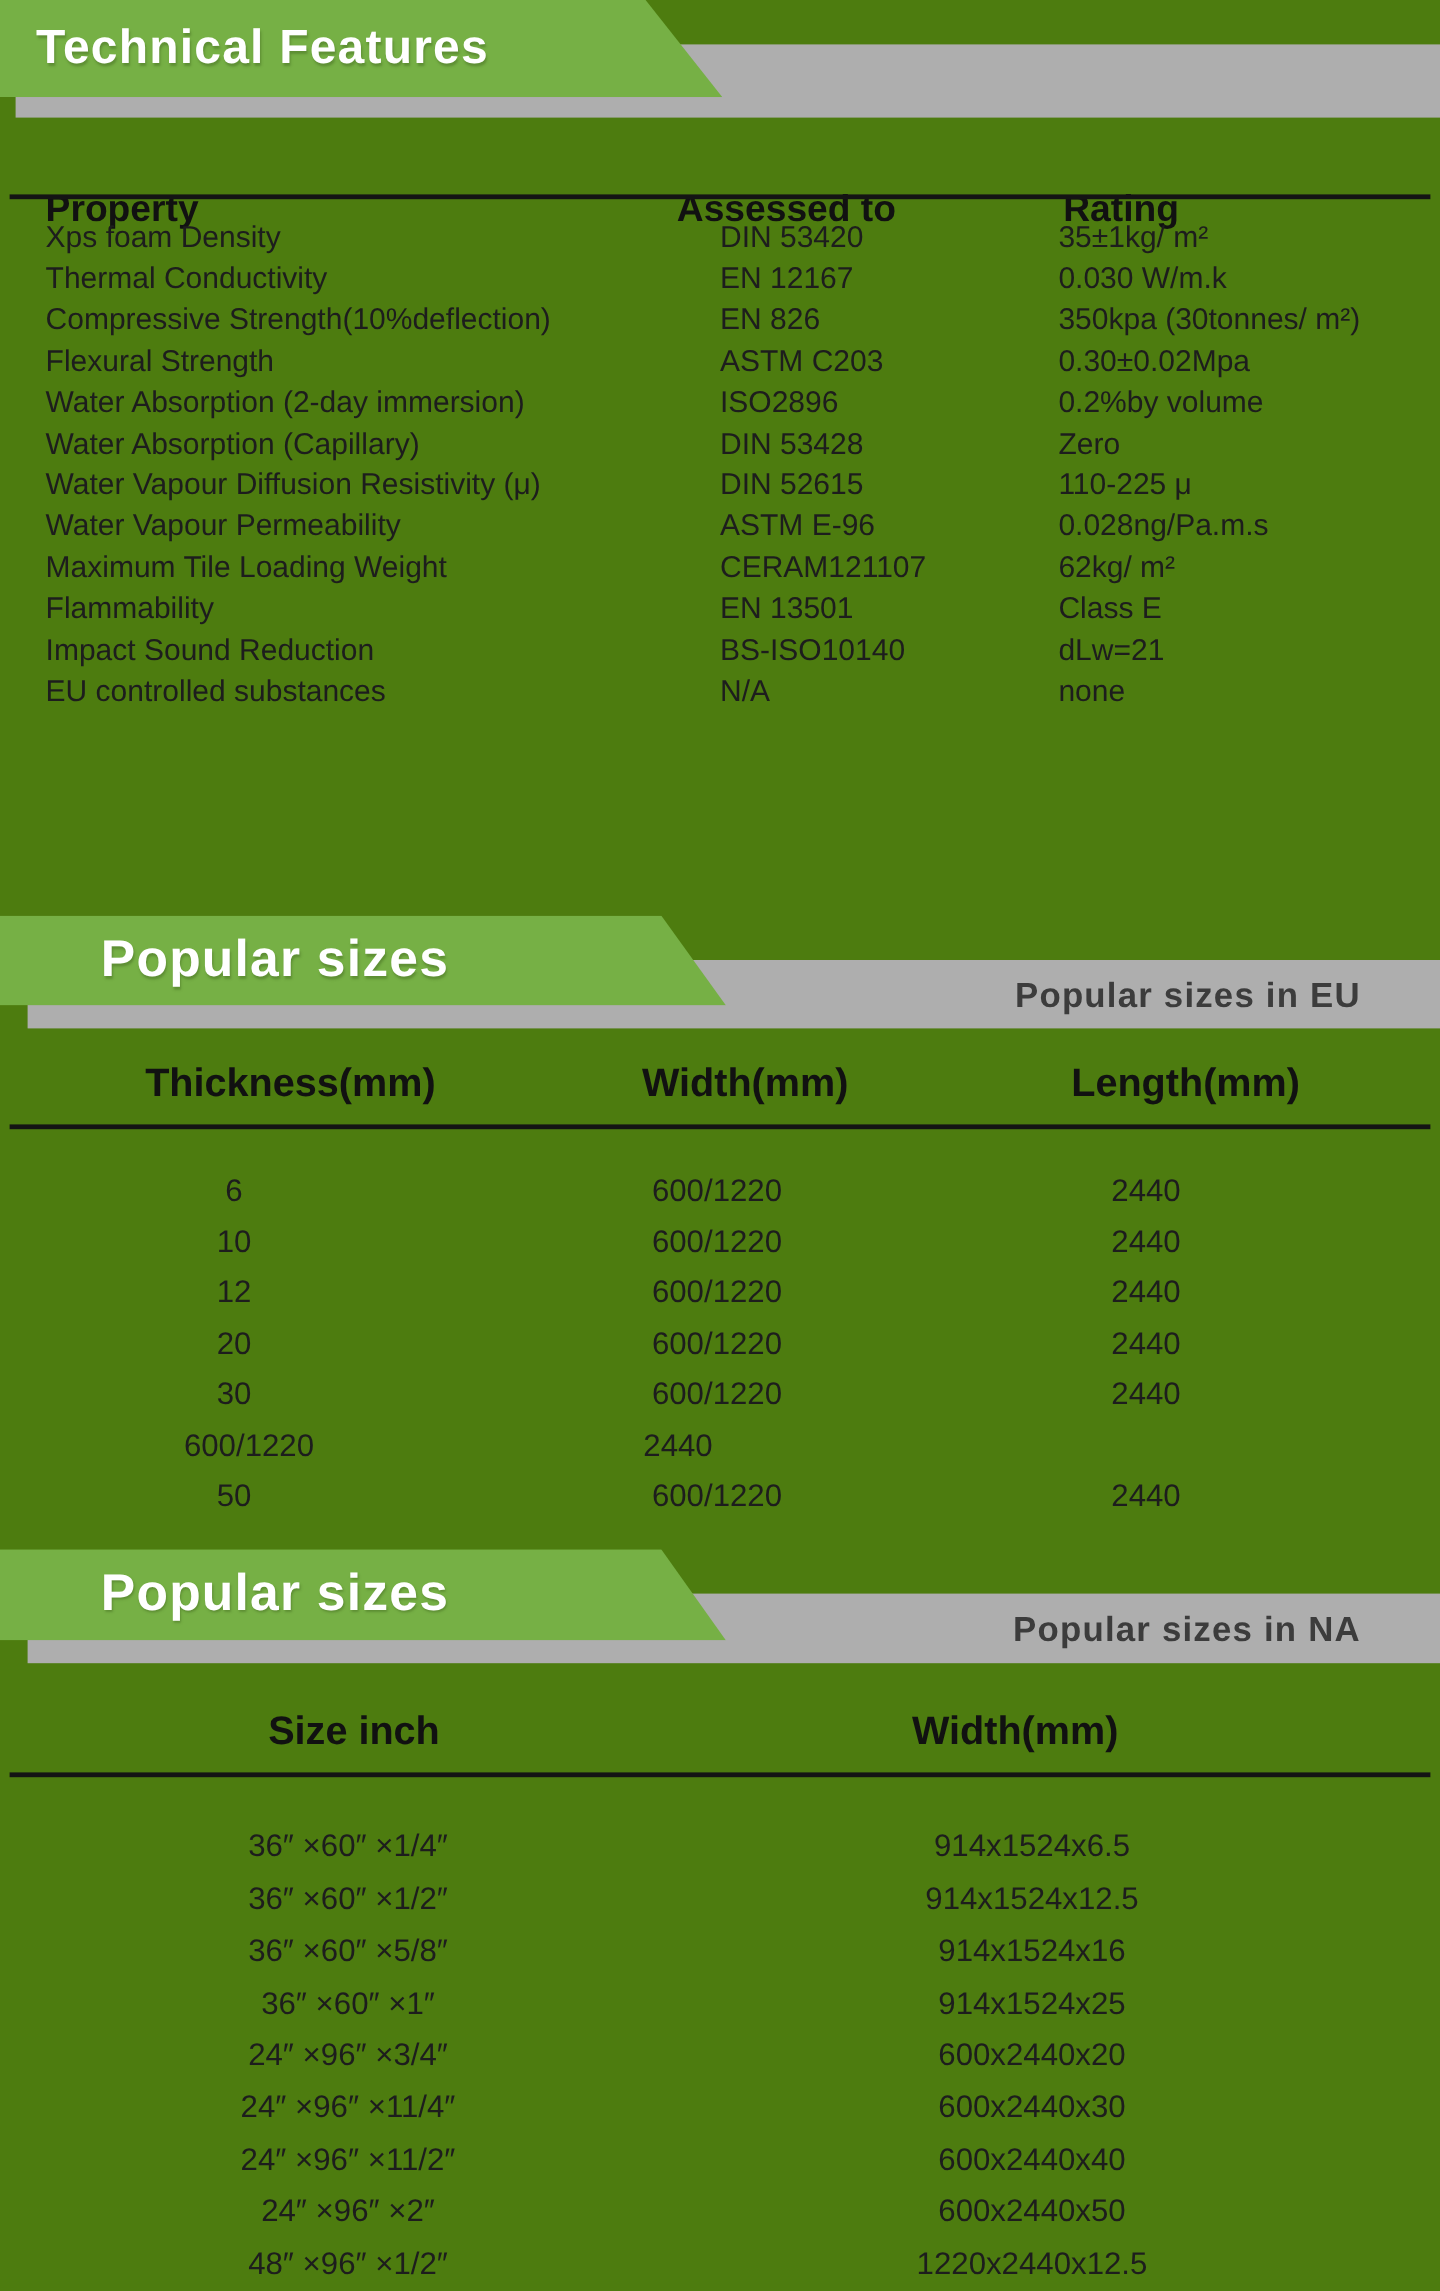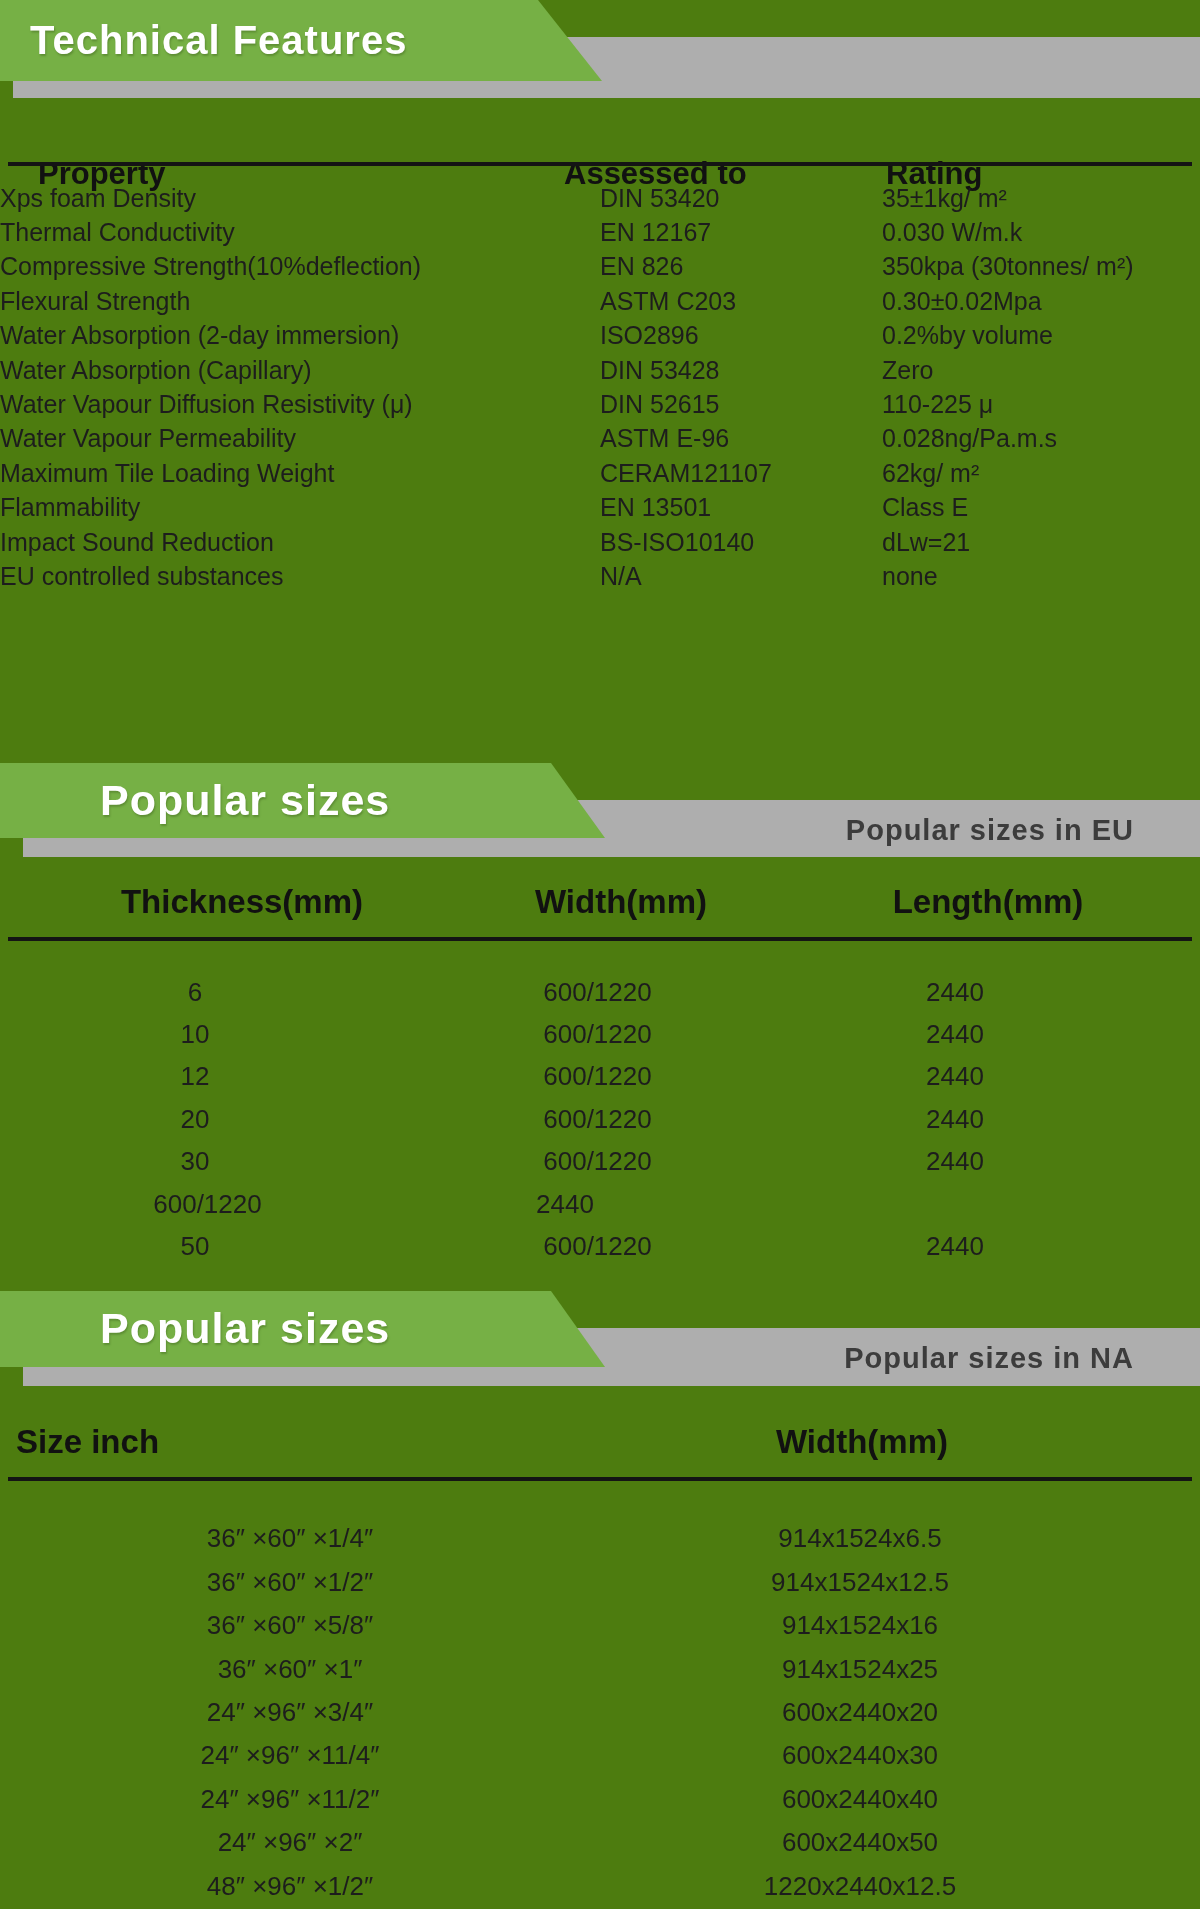--- a/index.html
+++ b/index.html
@@ -26,53 +26,53 @@
   .greenbanner { position:absolute; background:var(--green,#76b045); z-index:2; }
   .banner1 { left:0; top:0;      width:602px; height:81px; clip-path:polygon(0 0,538px 0,602px 81px,0 81px); }
   .banner2 { left:0; top:763px;  width:605px; height:75px; clip-path:polygon(0 0,551px 0,605px 75px,0 75px); }
   .banner3 { left:0; top:1291px; width:605px; height:76px; clip-path:polygon(0 0,551px 0,605px 76px,0 76px); }
   .bannertext {
     position:absolute; top:50%; transform:translateY(-52%);
     color:#ffffff; font-weight:bold; white-space:nowrap;
     text-shadow:1px 2px 2px rgba(50,80,20,0.35);
   }
   .banner1 .bannertext { left:30px;  font-size:40px; letter-spacing:1px; }
-  .banner2 .bannertext, .banner3 .bannertext { left:100px; font-size:43px; letter-spacing:1px; }
+  .banner2 .bannertext, .banner3 .bannertext { left:84px; font-size:43px; letter-spacing:1px; }
   
   .rule { position:absolute; left:8px; width:1184px; height:4px; background:#141414; }
   .rule1 { top:162px; }
   .rule2 { top:937px; }
   .rule3 { top:1477px; }
   
   .t1head { position:absolute; top:116px; left:0; width:1200px; height:44px;
             font-size:31px; font-weight:bold; color:#111; }
   .t1head span { position:absolute; top:0; white-space:nowrap;margin-top:40px; }
   .t1h1 { left:38px; }
   .t1h2 { left:564px; }
   .t1h3 { left:886px; }
   .t1body { position:absolute; top:181px; left:0; width:1200px; }
   .t1row { display:flex; height:34.4px; align-items:center; font-size:25px; }
-  .t1row .c1 { box-sizing:border-box; width:600px; }
+  .t1row .c1 { box-sizing:border-box; padding-left:38px; width:600px; }
   .t1row .c2 { width:282px; }
   .t1row .c3 { flex:1; }
   
   .t2head { position:absolute; top:883px; left:0; width:1200px; display:flex;
             font-size:33px; font-weight:bold; color:#111; }
   .t2h1 { width:428px; text-align:center;padding-left:28px; }
   .t2h2 { width:330px; text-align:center; }
   .t2h3 { width:404px; text-align:center; }
   .t2body { position:absolute; top:971px; left:0; width:1200px; }
   .t2row { display:flex; height:42.4px; align-items:center; font-size:26px; }
   .t2row .c1 { width:390px; text-align:center; }
   .t2row .c2 { width:415px; text-align:center; }
   .t2row .c3 { width:300px; text-align:center; }
   
   .t3head { position:absolute; top:1423px; left:0; width:1200px; display:flex;
             font-size:33px; font-weight:bold; color:#111; }
-  .t3h1 { width:590px; text-align:left;margin-left:16px; }
+  .t3h1 { width:590px; text-align:center; }
   .t3h2 { width:512px; text-align:center; }
   .t3body { position:absolute; top:1511px; left:0; width:1200px; }
   .t3row { display:flex; height:43.4px; align-items:flex-end; font-size:26px; }
   .t3row .c1 { width:580px; text-align:center; }
   .t3row .c2 { width:560px; text-align:center; }
 </style>
 </head>
 <body>
 
 <div class="page">

